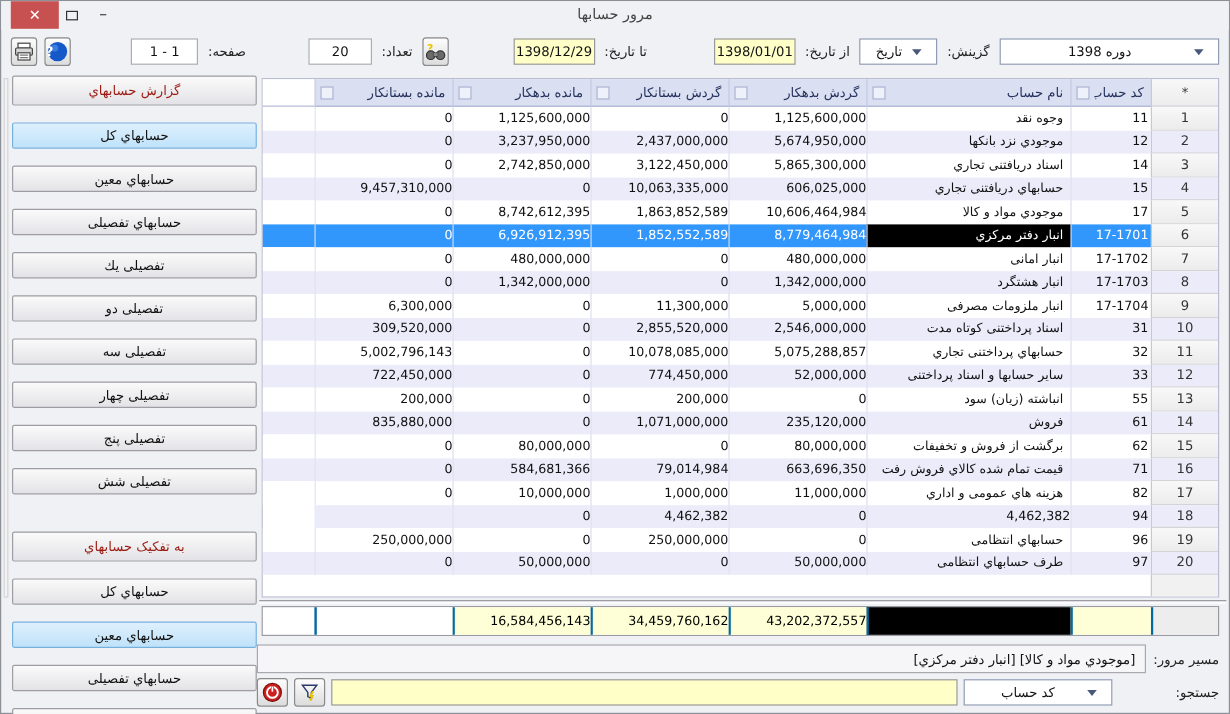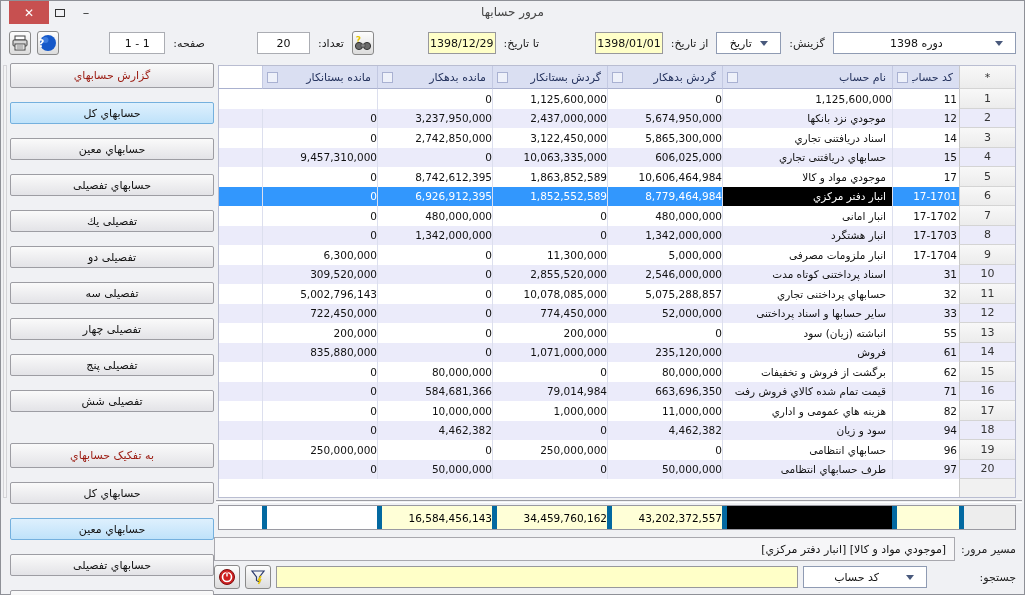--- a/index.html
+++ b/index.html
@@ -56,21 +56,21 @@
   .row.sel .cell.c-name { background:#000; color:#fff; }
   .row.sel .cell.c-rownum { background:linear-gradient(#f8f8f8,#ececec); color:#333; }
   .row.sel .cell.c-spacer { background:#3297fd; }
   .grid-tail { position:absolute; bottom:0; top:413px; right:0; width:56px; background:#f1f1f1; border-left:1px solid #c9c9c9; }
 
   .splitline { position:absolute; top:499px; right:2px; width:806px; height:3px; border-top:1px solid #9b9ba1; border-bottom:1px solid #ffffff; }
 
   
   .totals { position:absolute; top:504px; right:8px; width:798px; height:25px; border:1px solid #9a9aa2; background:#fff; }
   .totals .gr { height:23px; }
-  .totals .cell { display:flex; align-items:center; border-left:5px solid #0369a1; height:23px; }
+  .totals .cell { display:flex; align-items:center; border-left:2px solid #0369a1; height:23px; }
   .t-yellow { background:#ffffd7; }
   .t-black { background:#000; }
   .t-gray { background:#ededed; }
   .t-white { background:#fff; }
 
   
   .path-row { position:absolute; top:536px; right:8px; width:802px; height:24px; display:flex; align-items:center; gap:6px; }
   .path-label { white-space:nowrap; color:#222; }
   .path-box { flex:1; height:24px; border:1px solid #a8a8ae; background:#f6f6f8; display:flex; align-items:center; padding:0 8px; color:#111; }
 
@@ -177,20 +177,21 @@
       <div class="cell">
           <span class="hl">مانده بستانکار</span>
           <span class="hsq"></span>
         </div>
       <div class="cell c-spacer"></div>
     </div>
     <div id="grid-body">
         <div class="gr row">
           <div class="cell c-rownum">1</div>
           <div class="cell c-code">11</div>
+          <div class="cell c-name">وجوه نقد</div>
           <div class="cell num">1,125,600,000</div>
           <div class="cell num">0</div>
           <div class="cell num">1,125,600,000</div>
           <div class="cell num">0</div>
           <div class="cell c-spacer"></div>
         </div>
         <div class="gr row alt">
           <div class="cell c-rownum">2</div>
           <div class="cell c-code">12</div>
           <div class="cell c-name">موجودي نزد بانكها</div>
@@ -346,21 +347,20 @@
           <div class="cell c-name">هزینه هاي عمومی و اداري</div>
           <div class="cell num">11,000,000</div>
           <div class="cell num">1,000,000</div>
           <div class="cell num">10,000,000</div>
           <div class="cell num">0</div>
           <div class="cell c-spacer"></div>
         </div>
         <div class="gr row alt">
           <div class="cell c-rownum">18</div>
           <div class="cell c-code">94</div>
-          <div class="cell c-name">سود و زیان</div>
           <div class="cell num">4,462,382</div>
           <div class="cell num">0</div>
           <div class="cell num">4,462,382</div>
           <div class="cell num">0</div>
           <div class="cell c-spacer"></div>
         </div>
         <div class="gr row">
           <div class="cell c-rownum">19</div>
           <div class="cell c-code">96</div>
           <div class="cell c-name">حسابهاي انتظامی</div>

